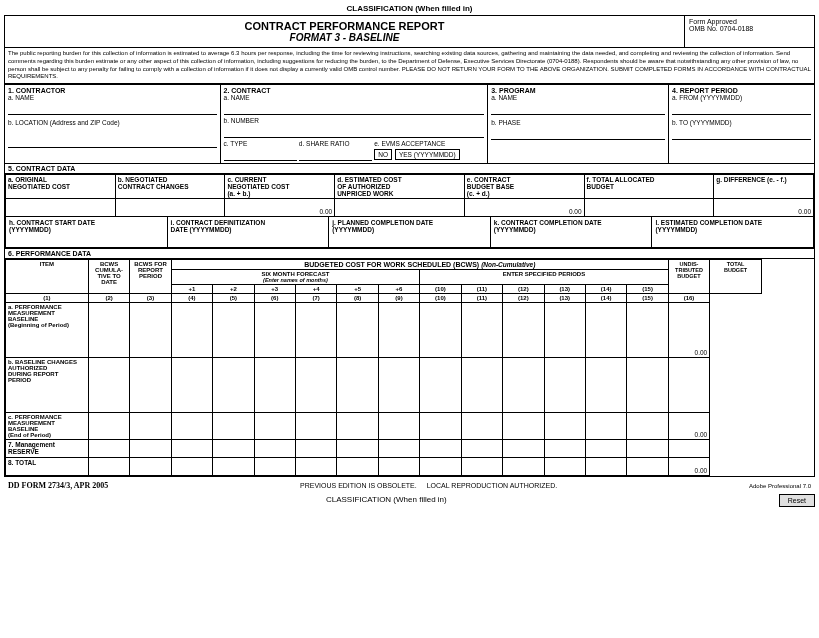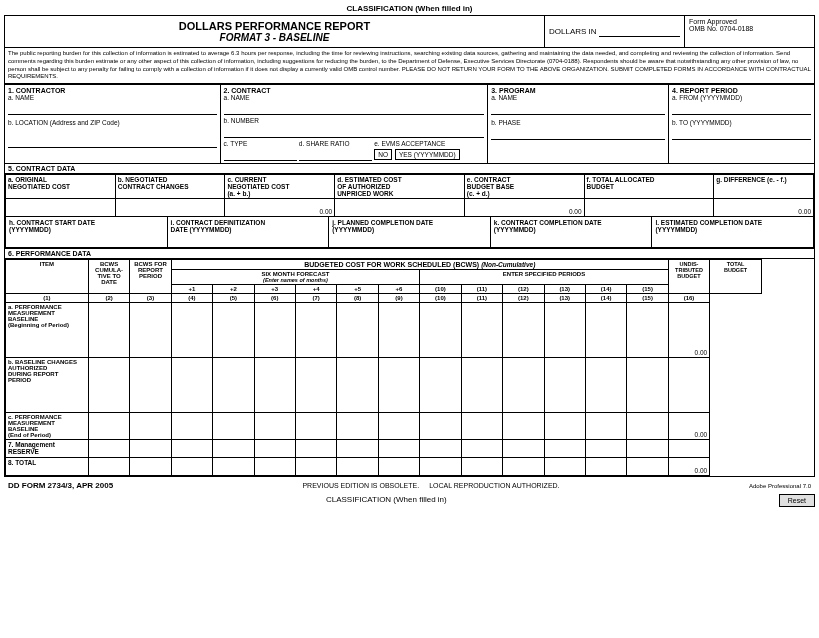--- a/index.html
+++ b/index.html
@@ -39,26 +39,22 @@
 <body>
 
 <div class="page">
 
   <div class="classification-bar">
     <span>CLASSIFICATION  (When filled in)</span>
   </div>
 
   <div class="header-row">
     <div class="header-main">
-      <div class="title">DOLLARS PERFORMANCE REPORT</div>
+      <div class="title">CONTRACT PERFORMANCE REPORT</div>
       <div class="subtitle">FORMAT 3 - BASELINE</div>
-    </div>
-    <div class="header-dollars">
-      <span>DOLLARS IN</span>&nbsp;
-      <span style="border-bottom:1px solid #000; flex:1; display:inline-block;">&nbsp;</span>
     </div>
     <div class="header-approval">
       <div>Form Approved</div>
       <div>OMB No. 0704-0188</div>
     </div>
   </div>
 
   <div class="notice-box">The public reporting burden for this collection of information is estimated to average 6.3 hours per response, including the time for reviewing instructions, searching existing data sources, gathering and maintaining the data needed, and completing and reviewing the collection of information.  Send comments regarding this burden estimate or any other aspect of this collection of information, including suggestions for reducing the burden, to the Department of Defense, Executive Services Directorate (0704-0188). Respondents should be aware that notwithstanding any other provision of law, no person shall be subject to any penalty for failing to comply with a collection of information if it does not display a currently valid OMB control number. PLEASE DO NOT RETURN YOUR FORM TO THE ABOVE ORGANIZATION. SUBMIT COMPLETED FORMS IN ACCORDANCE WITH CONTRACTUAL REQUIREMENTS.</div>
 
   <div class="section-row" style="border-top:1px solid #000;">
@@ -360,21 +356,21 @@
           <td></td>
           <td></td>
           <td></td>
           <td style="text-align:right; vertical-align:bottom; font-size:6.5px;">0.00</td>
         </tr>
       </tbody>
     </table>
   </div>
 
   <div class="bottom-bar">
-    <div style="font-weight:bold; font-size:8px;">DD FORM 2734/3, APR 2005</div>
+    <div style="font-weight:bold; font-size:8px;font-family:Liberation Serif, serif;">DD FORM 2734/3, APR 2005</div>
     <div style="display:flex; gap:10px; align-items:center;">
       <span>PREVIOUS EDITION IS OBSOLETE.</span>
       <span>LOCAL REPRODUCTION AUTHORIZED.</span>
     </div>
     <div style="font-size:6px;">Adobe Professional 7.0</div>
   </div>
 
   <div style="display:flex; align-items:center; justify-content:center; gap:10px; margin-top:2px;">
     <span class="classification-bar" style="flex:1; text-align:center;">CLASSIFICATION  (When filled in)</span>
     <button class="reset-btn">Reset</button>

